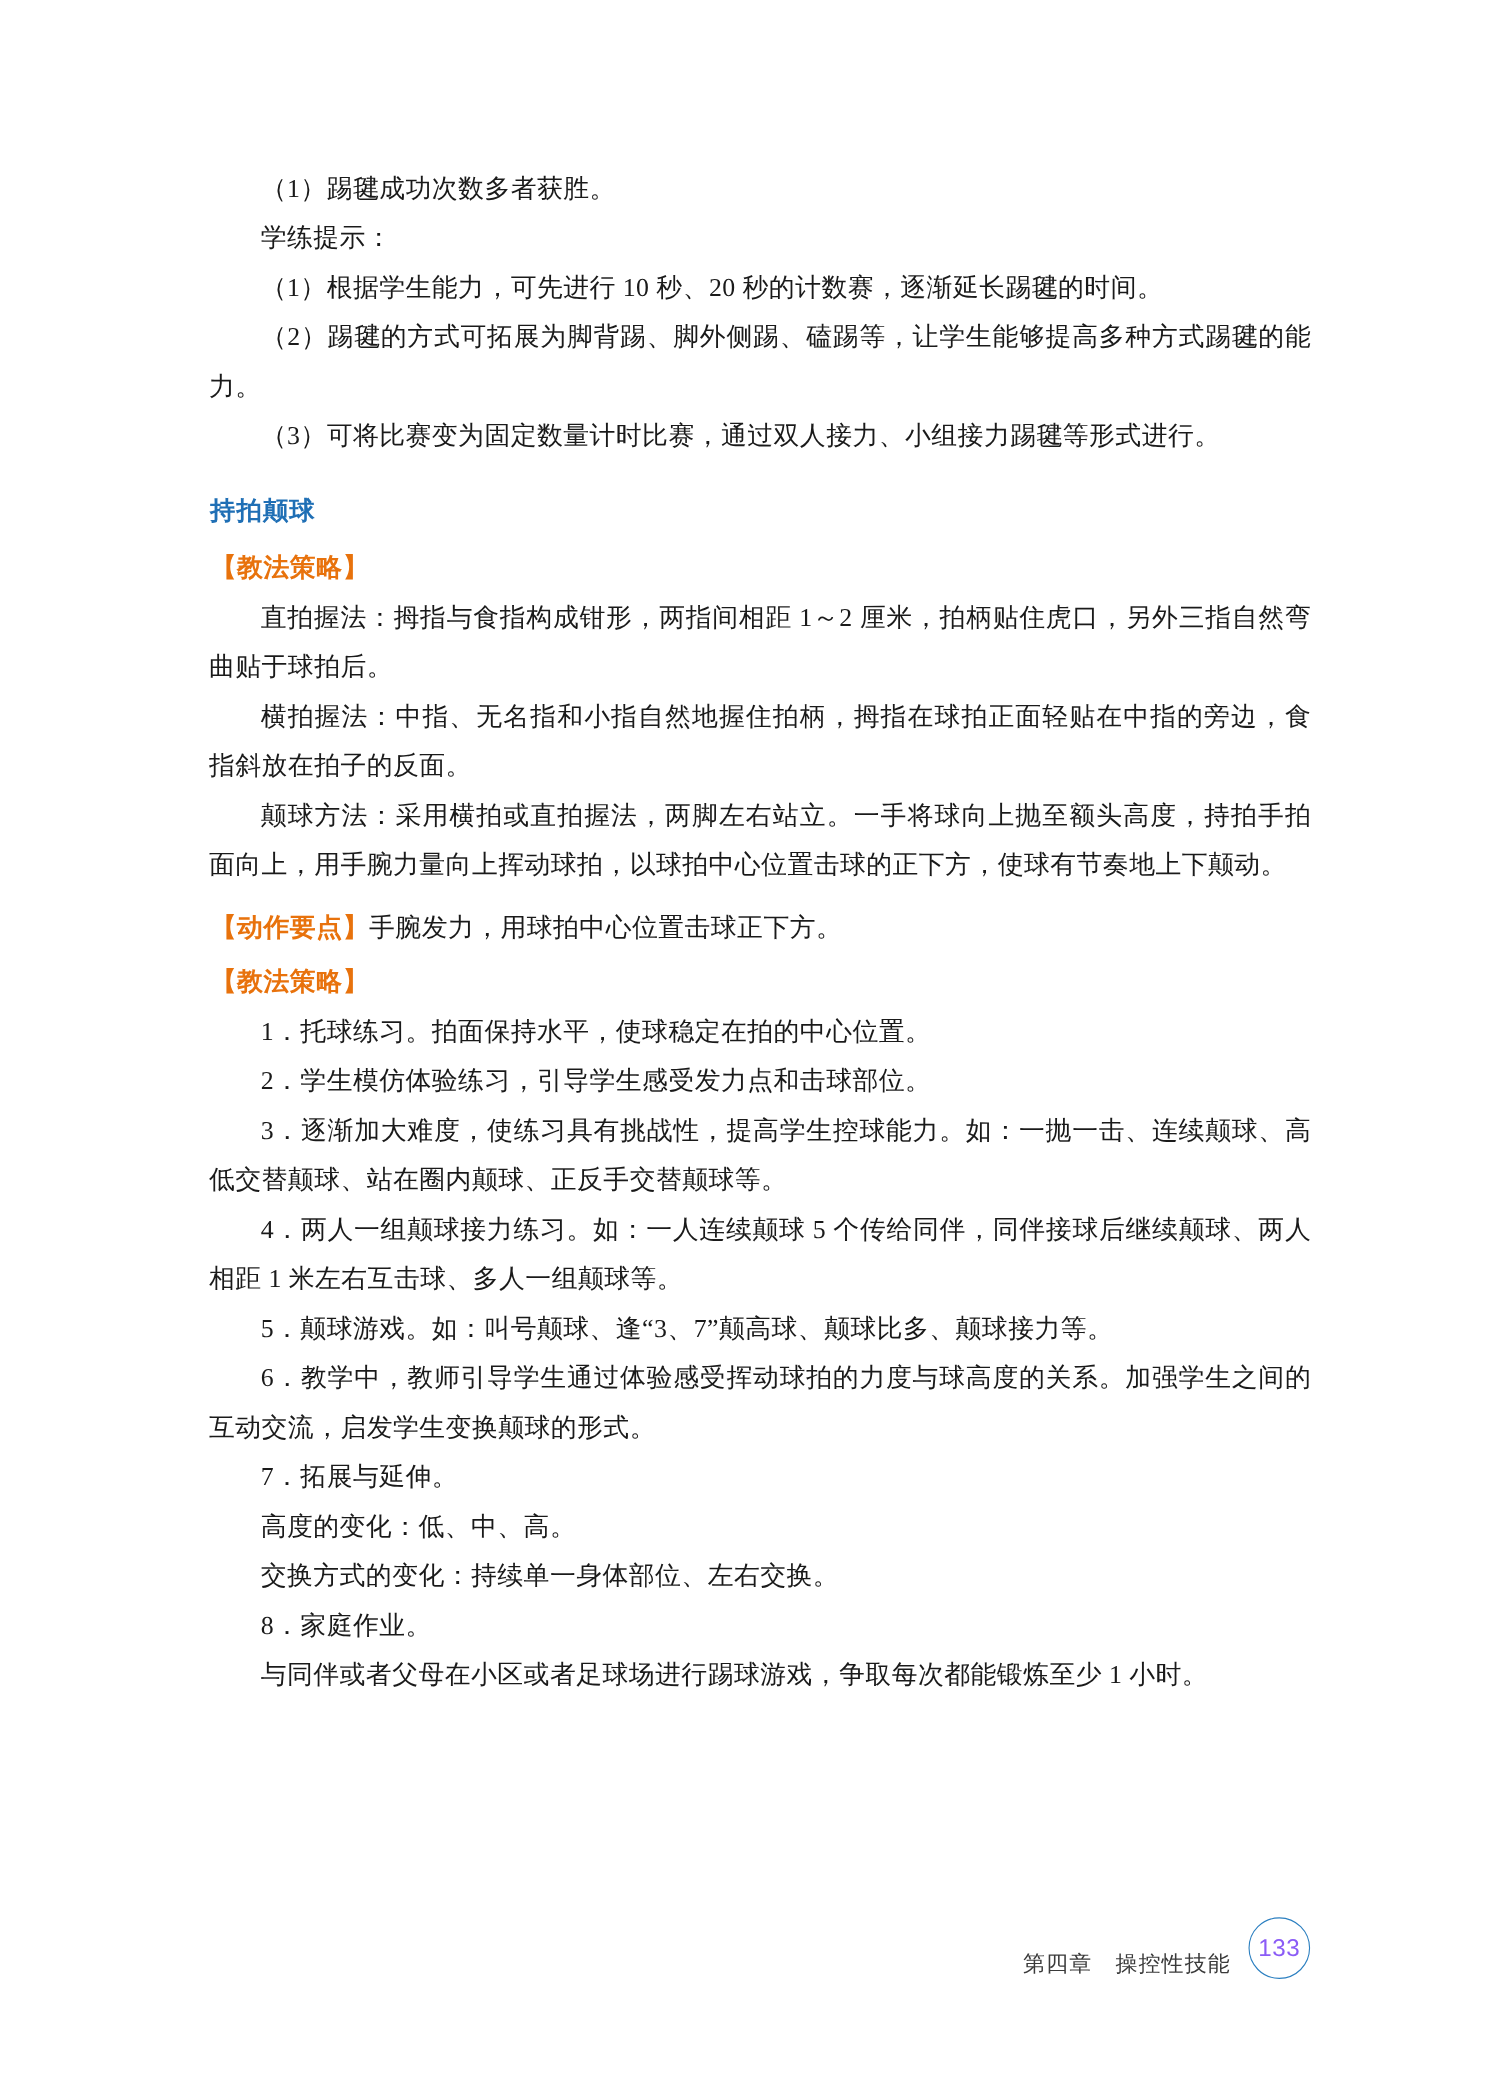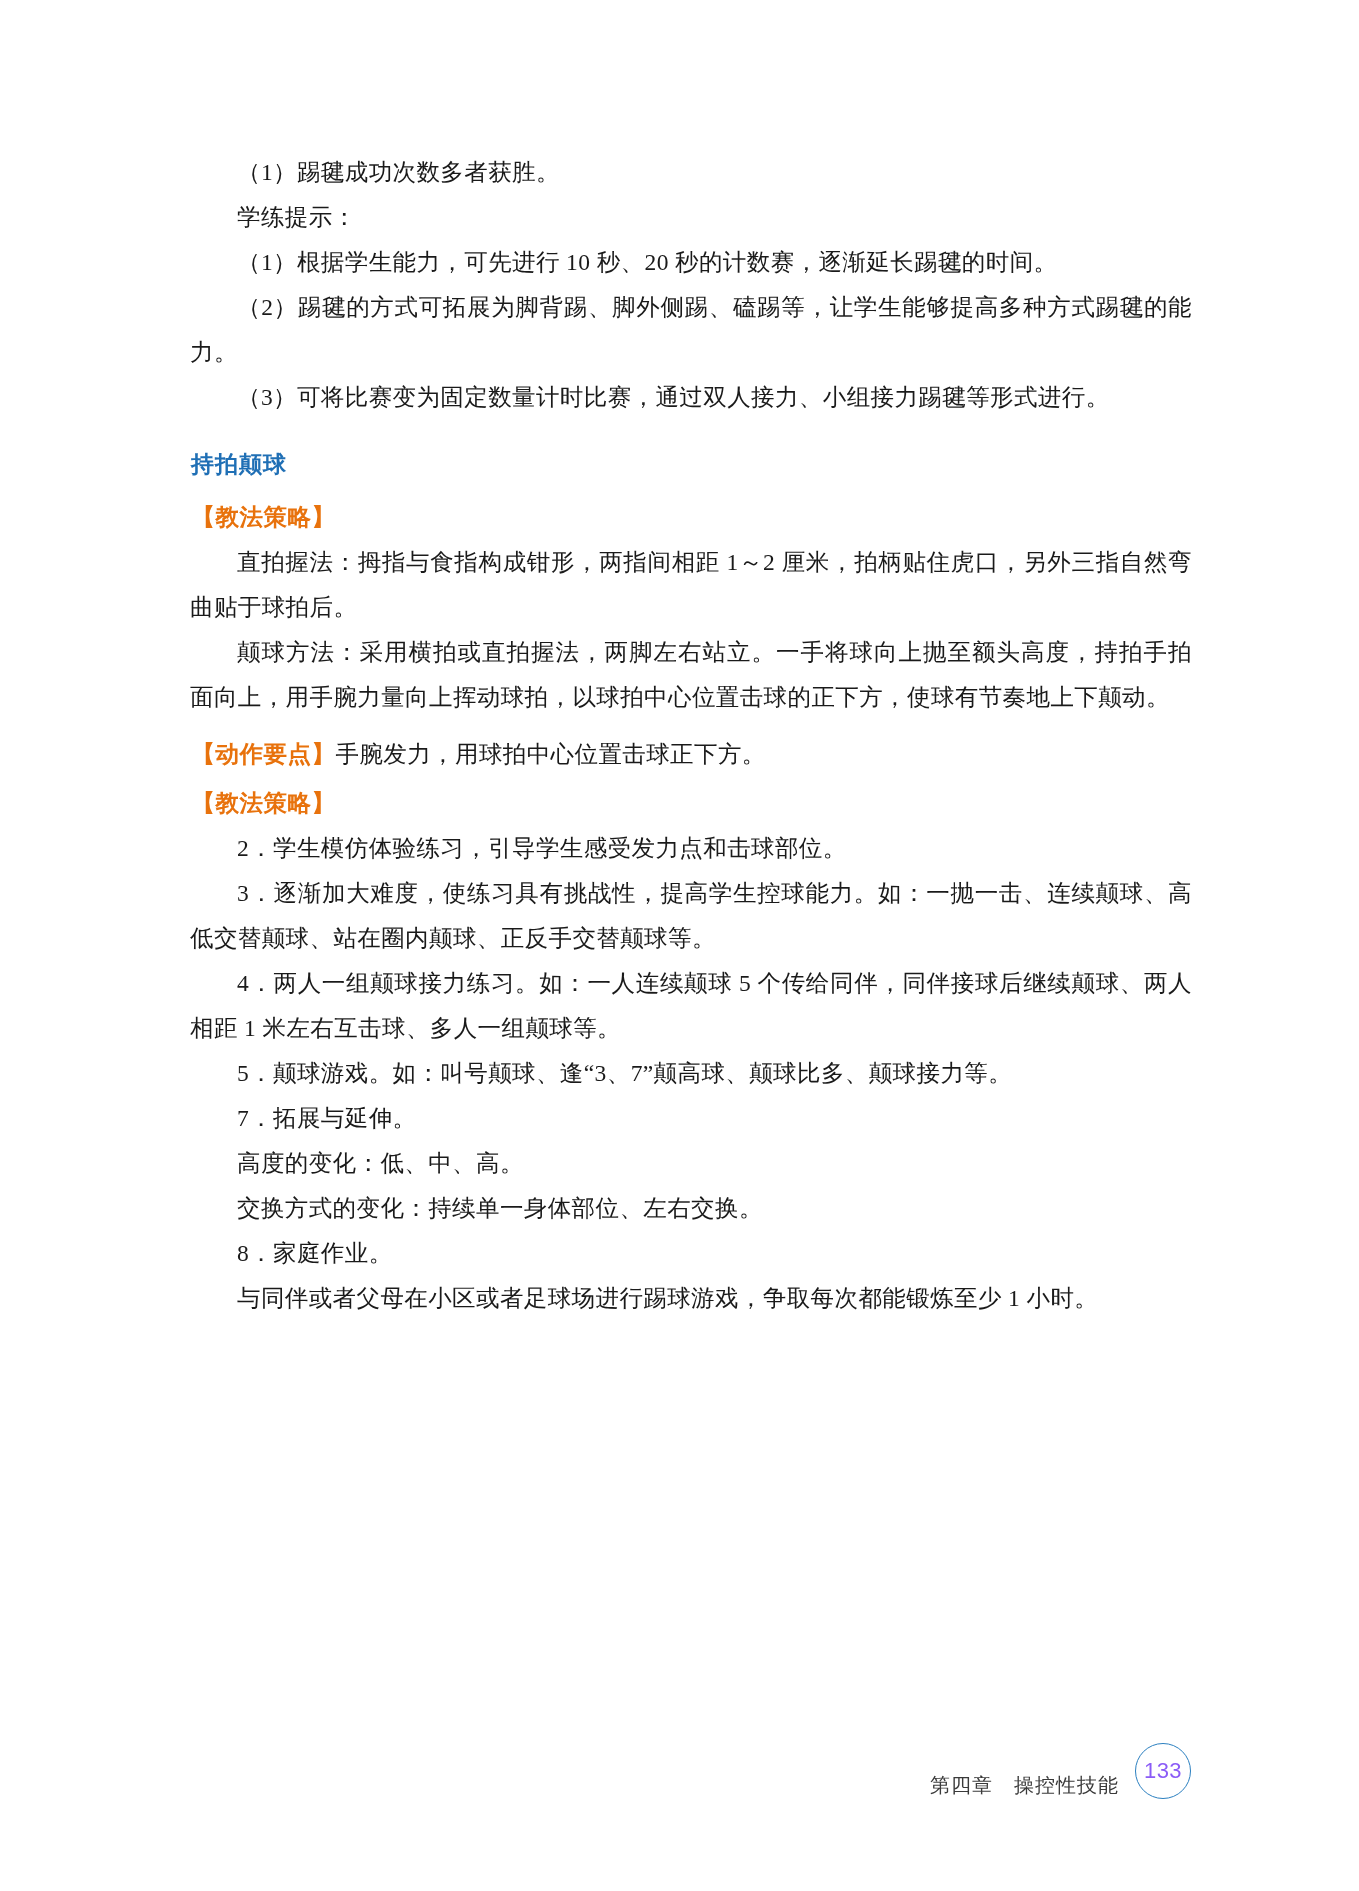--- a/index.html
+++ b/index.html
@@ -115,36 +115,39 @@
     <p class="indent">（2）踢毽的方式可拓展为脚背踢、脚外侧踢、磕踢等，让学生能够提高多种方式踢毽的能力。</p>
     <p class="indent">（3）可将比赛变为固定数量计时比赛，通过双人接力、小组接力踢毽等形式进行。</p>
 
     <p class="section-title">持拍颠球</p>
 
     <p class="tag-line">
       <span class="tag">【教法策略】</span>
     </p>
 
     <p class="indent">直拍握法：拇指与食指构成钳形，两指间相距 1～2 厘米，拍柄贴住虎口，另外三指自然弯曲贴于球拍后。</p>
+    <p class="indent">横拍握法：中指、无名指和小指自然地握住拍柄，拇指在球拍正面轻贴在中指的旁边，食指斜放在拍子的反面。</p>
     <p class="indent">颠球方法：采用横拍或直拍握法，两脚左右站立。一手将球向上抛至额头高度，持拍手拍面向上，用手腕力量向上挥动球拍，以球拍中心位置击球的正下方，使球有节奏地上下颠动。</p>
 
     <div class="sp8"></div>
 
     <p class="tag-inline-line">
       <span class="tag">【动作要点】</span><span class="body-after-tag">手腕发力，用球拍中心位置击球正下方。</span>
     </p>
 
     <p class="tag-inline-line">
       <span class="tag">【教法策略】</span>
     </p>
 
+    <p class="indent">1．托球练习。拍面保持水平，使球稳定在拍的中心位置。</p>
     <p class="indent">2．学生模仿体验练习，引导学生感受发力点和击球部位。</p>
     <p class="indent">3．逐渐加大难度，使练习具有挑战性，提高学生控球能力。如：一抛一击、连续颠球、高低交替颠球、站在圈内颠球、正反手交替颠球等。</p>
     <p class="indent">4．两人一组颠球接力练习。如：一人连续颠球 5 个传给同伴，同伴接球后继续颠球、两人相距 1 米左右互击球、多人一组颠球等。</p>
     <p class="indent">5．颠球游戏。如：叫号颠球、逢“3、7”颠高球、颠球比多、颠球接力等。</p>
+    <p class="indent">6．教学中，教师引导学生通过体验感受挥动球拍的力度与球高度的关系。加强学生之间的互动交流，启发学生变换颠球的形式。</p>
     <p class="indent">7．拓展与延伸。</p>
     <p class="indent">高度的变化：低、中、高。</p>
     <p class="indent">交换方式的变化：持续单一身体部位、左右交换。</p>
     <p class="indent">8．家庭作业。</p>
     <p class="indent">与同伴或者父母在小区或者足球场进行踢球游戏，争取每次都能锻炼至少 1 小时。</p>
 
   </div>
 </div>
 
 <div class="footer">

